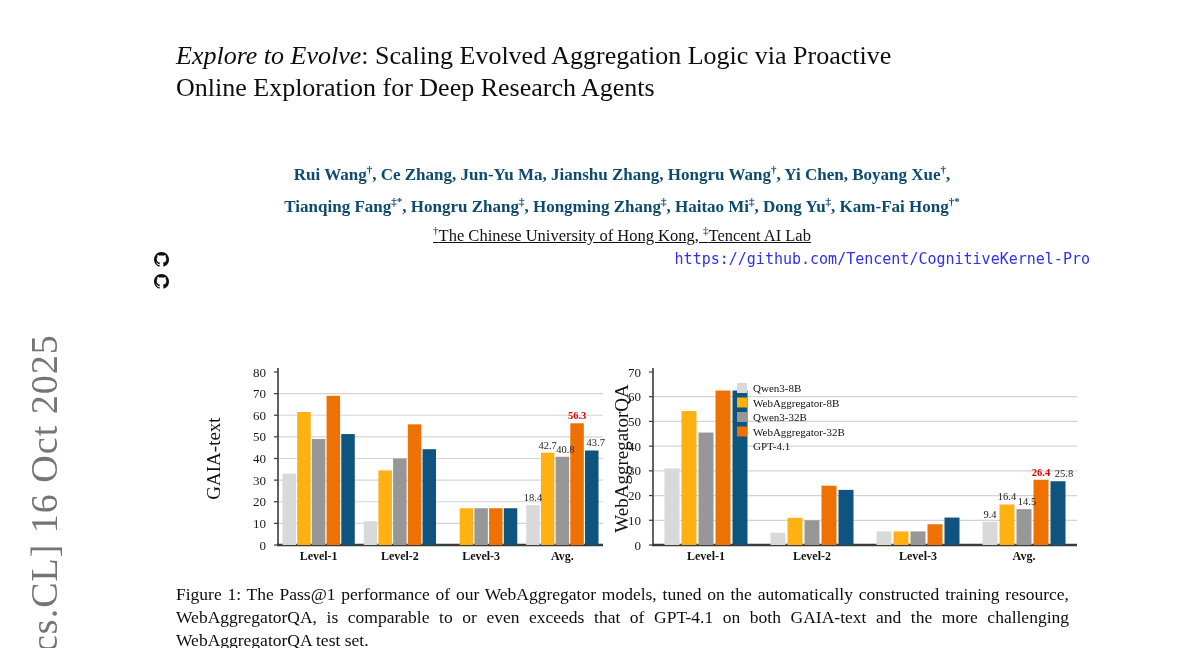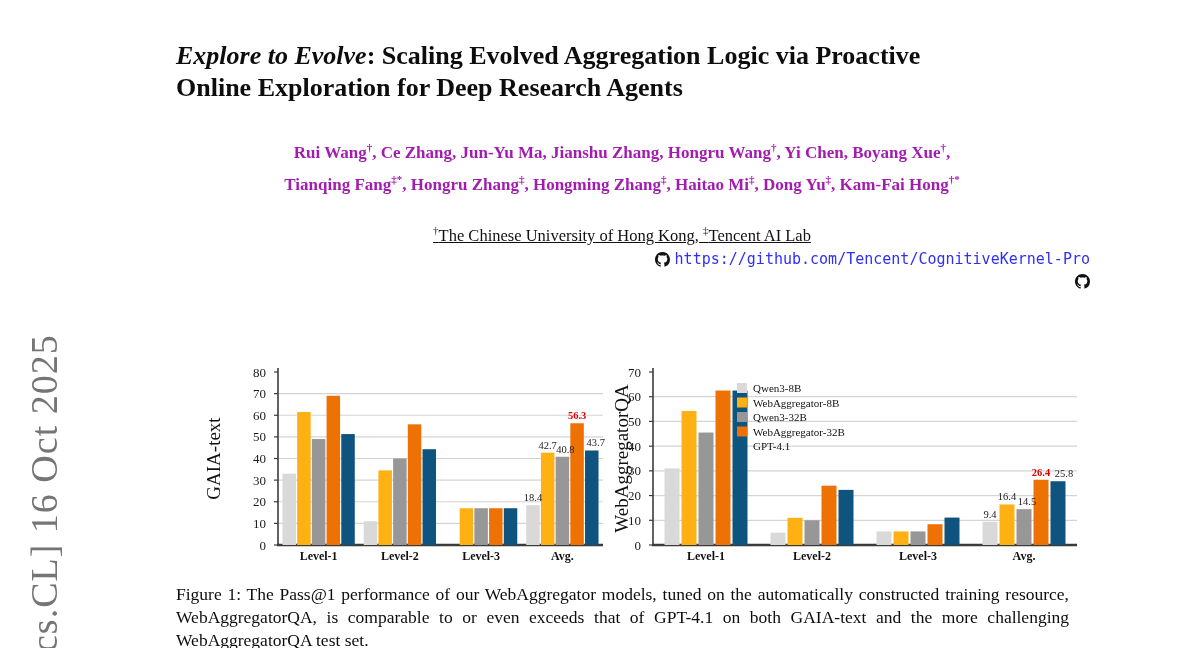--- a/index.html
+++ b/index.html
@@ -8,37 +8,37 @@
   .page { position:relative; width:1200px; height:648px; background:#fff; }
 
   .arxiv-stamp {
     position:absolute; left:22px; top:652px;
     transform:rotate(-90deg); transform-origin:0 0;
     font-size:38px; color:#757575; white-space:nowrap; letter-spacing:1px;
   }
 
   .title {
     position:absolute; left:176px; top:40px; width:910px;
-    font-size:26px; font-weight:bold; color:#0d0d0d; line-height:32px;
+    font-size:26px; font-weight:normal; color:#0d0d0d; line-height:32px;
   }
   .title .ital { font-style:italic; }
 
   .authors {
-    position:absolute; left:154px; top:134px; width:936px; text-align:center;
-    font-size:17px; font-weight:bold; color:#a21caf; line-height:27px;
+    position:absolute; left:154px; top:156px; width:936px; text-align:center;
+    font-size:17px; font-weight:bold; color:#0c4a6e; line-height:27px;
   }
   .authors sup, .affil sup { font-size:11px; }
 
   .affil {
     position:absolute; left:154px; top:224px; width:936px; text-align:center;
     font-size:16.5px; color:#111;text-decoration:underline;
   }
 
   .links { position:absolute; left:154px; top:248px; width:936px; }
-  .link-line { display:flex; justify-content:flex-end; align-items:center; gap:5px; height:22px; }
+  .link-line { display:flex; justify-content:space-between; align-items:center; gap:5px; height:22px; }
   .link-line svg { flex:0 0 auto; }
   .link-url {
     font-family:"DejaVu Sans Mono","Liberation Mono", monospace;
     font-size:15px; text-decoration:none;
   }
 
   .chart-svg { position:absolute; }
   .chart1 { left:190px; top:355px; }
   .chart2 { left:600px; top:355px; }
 

